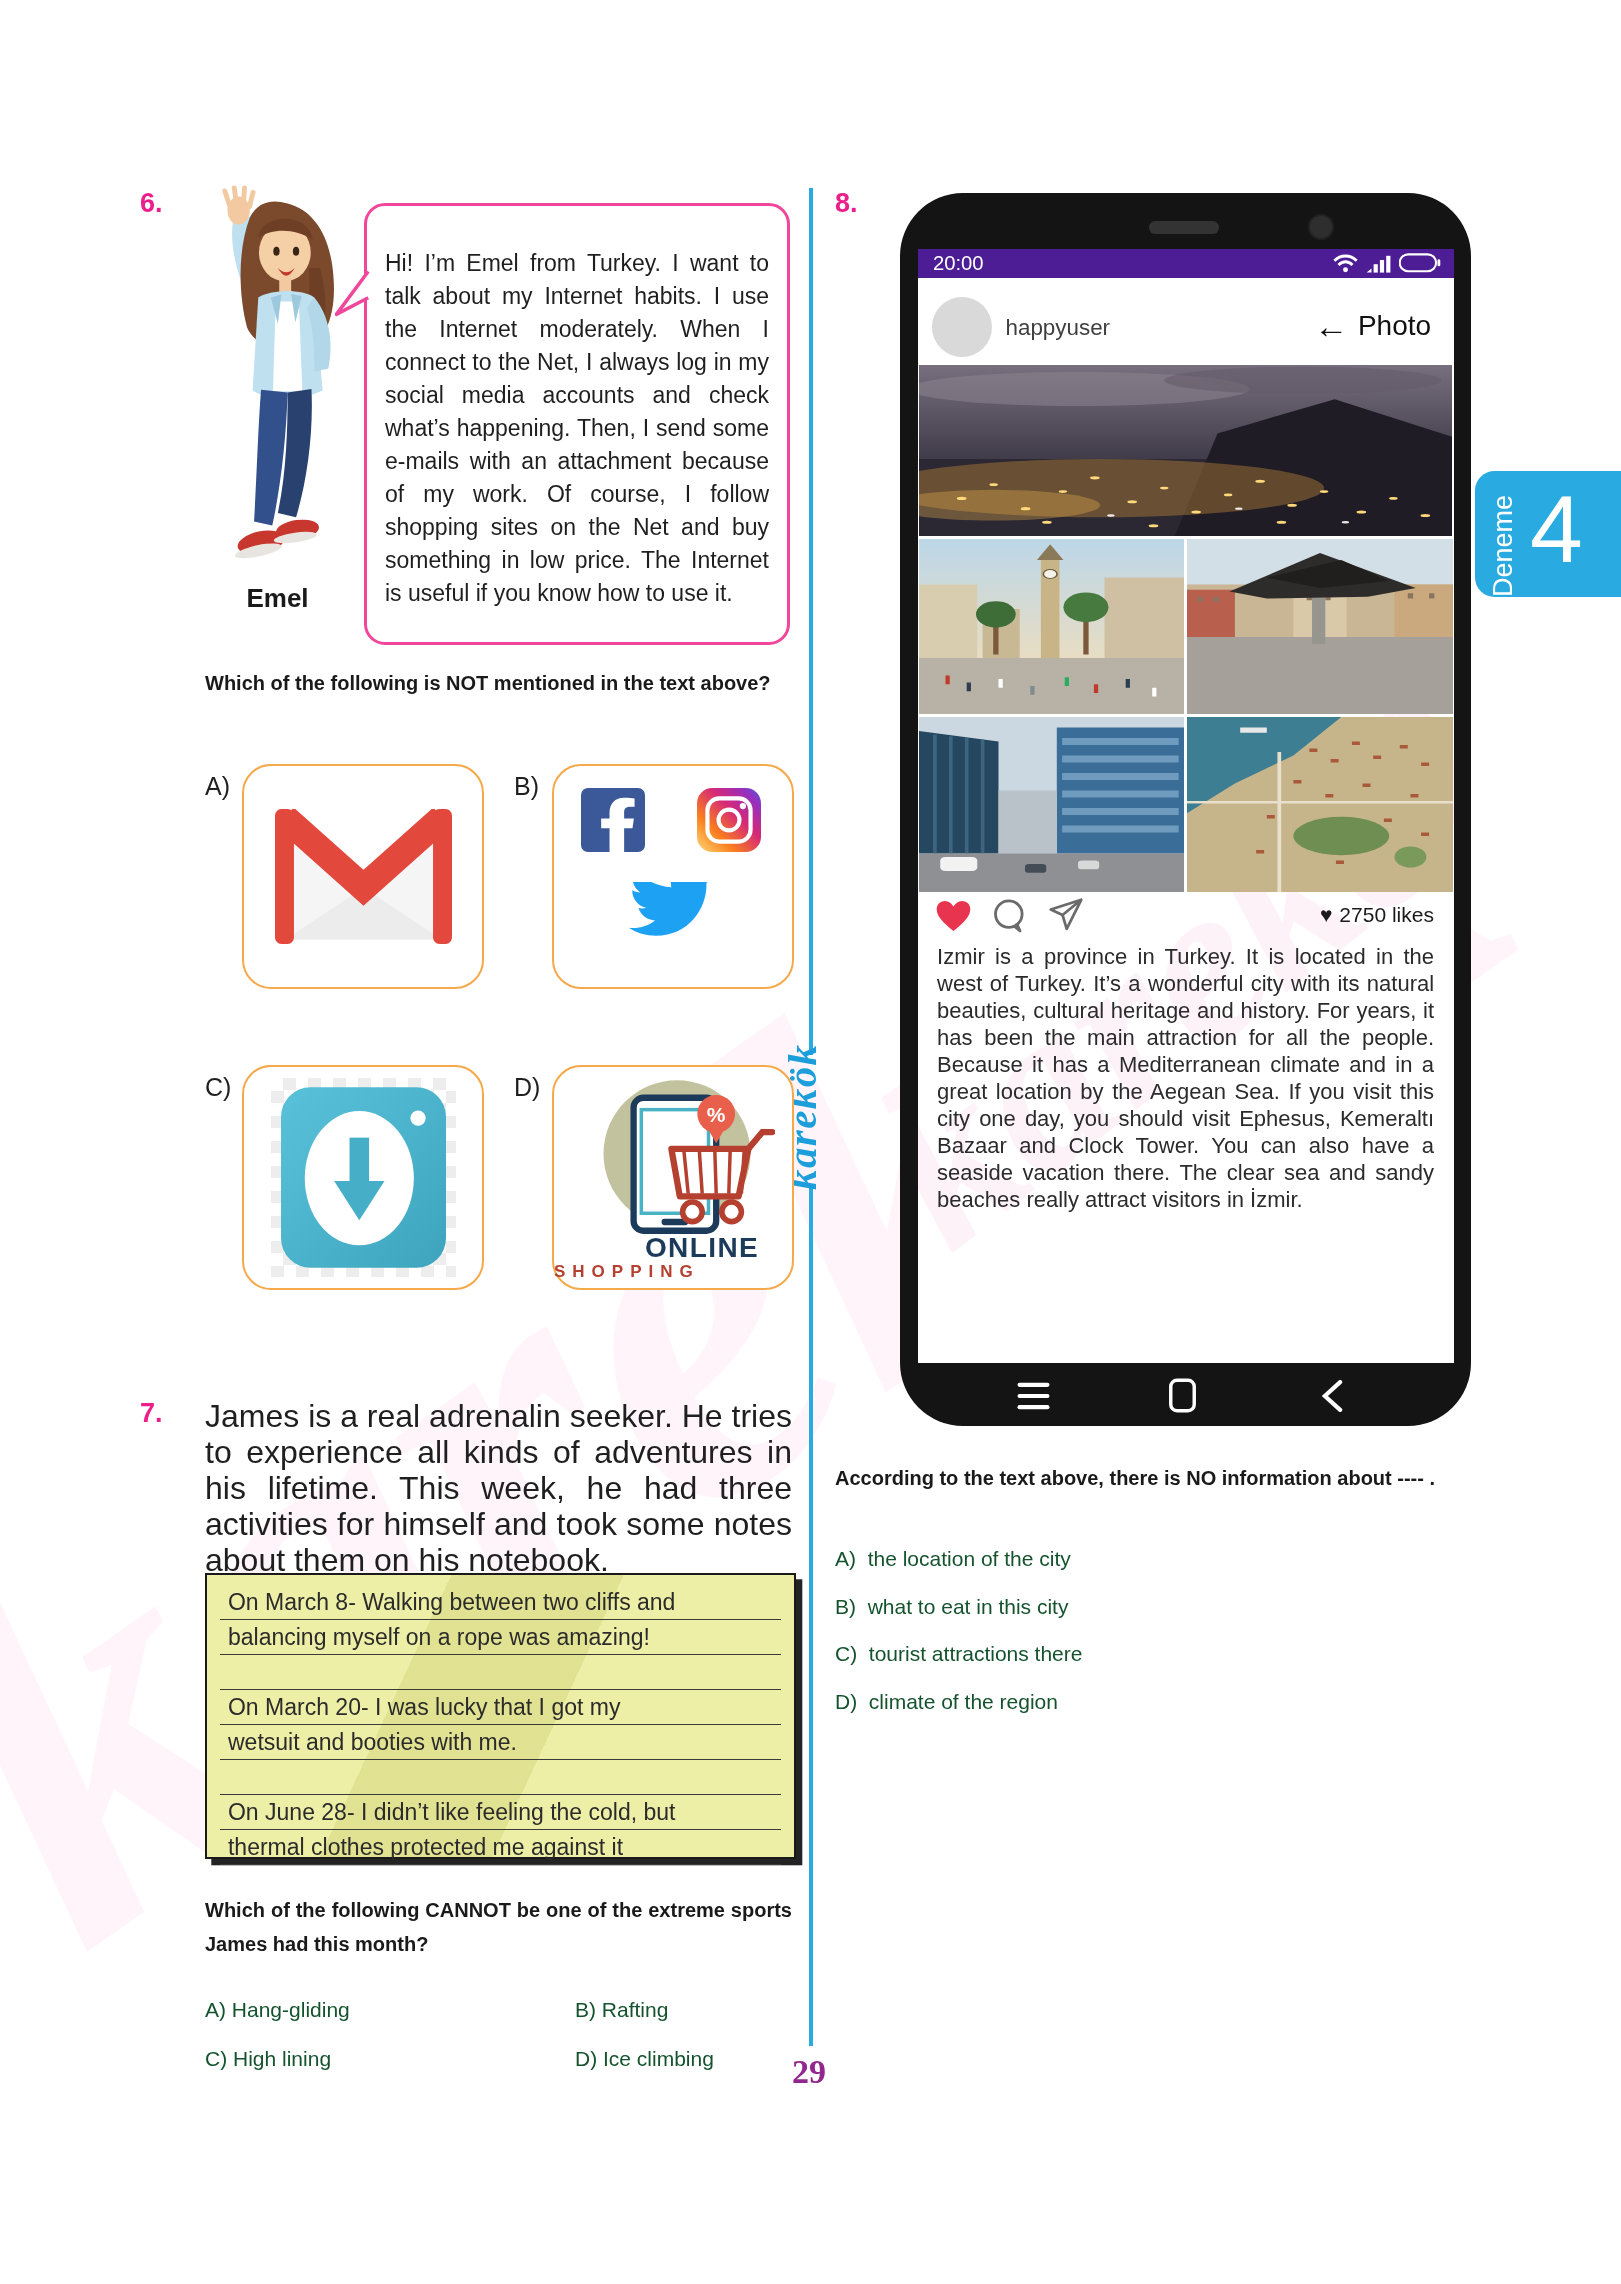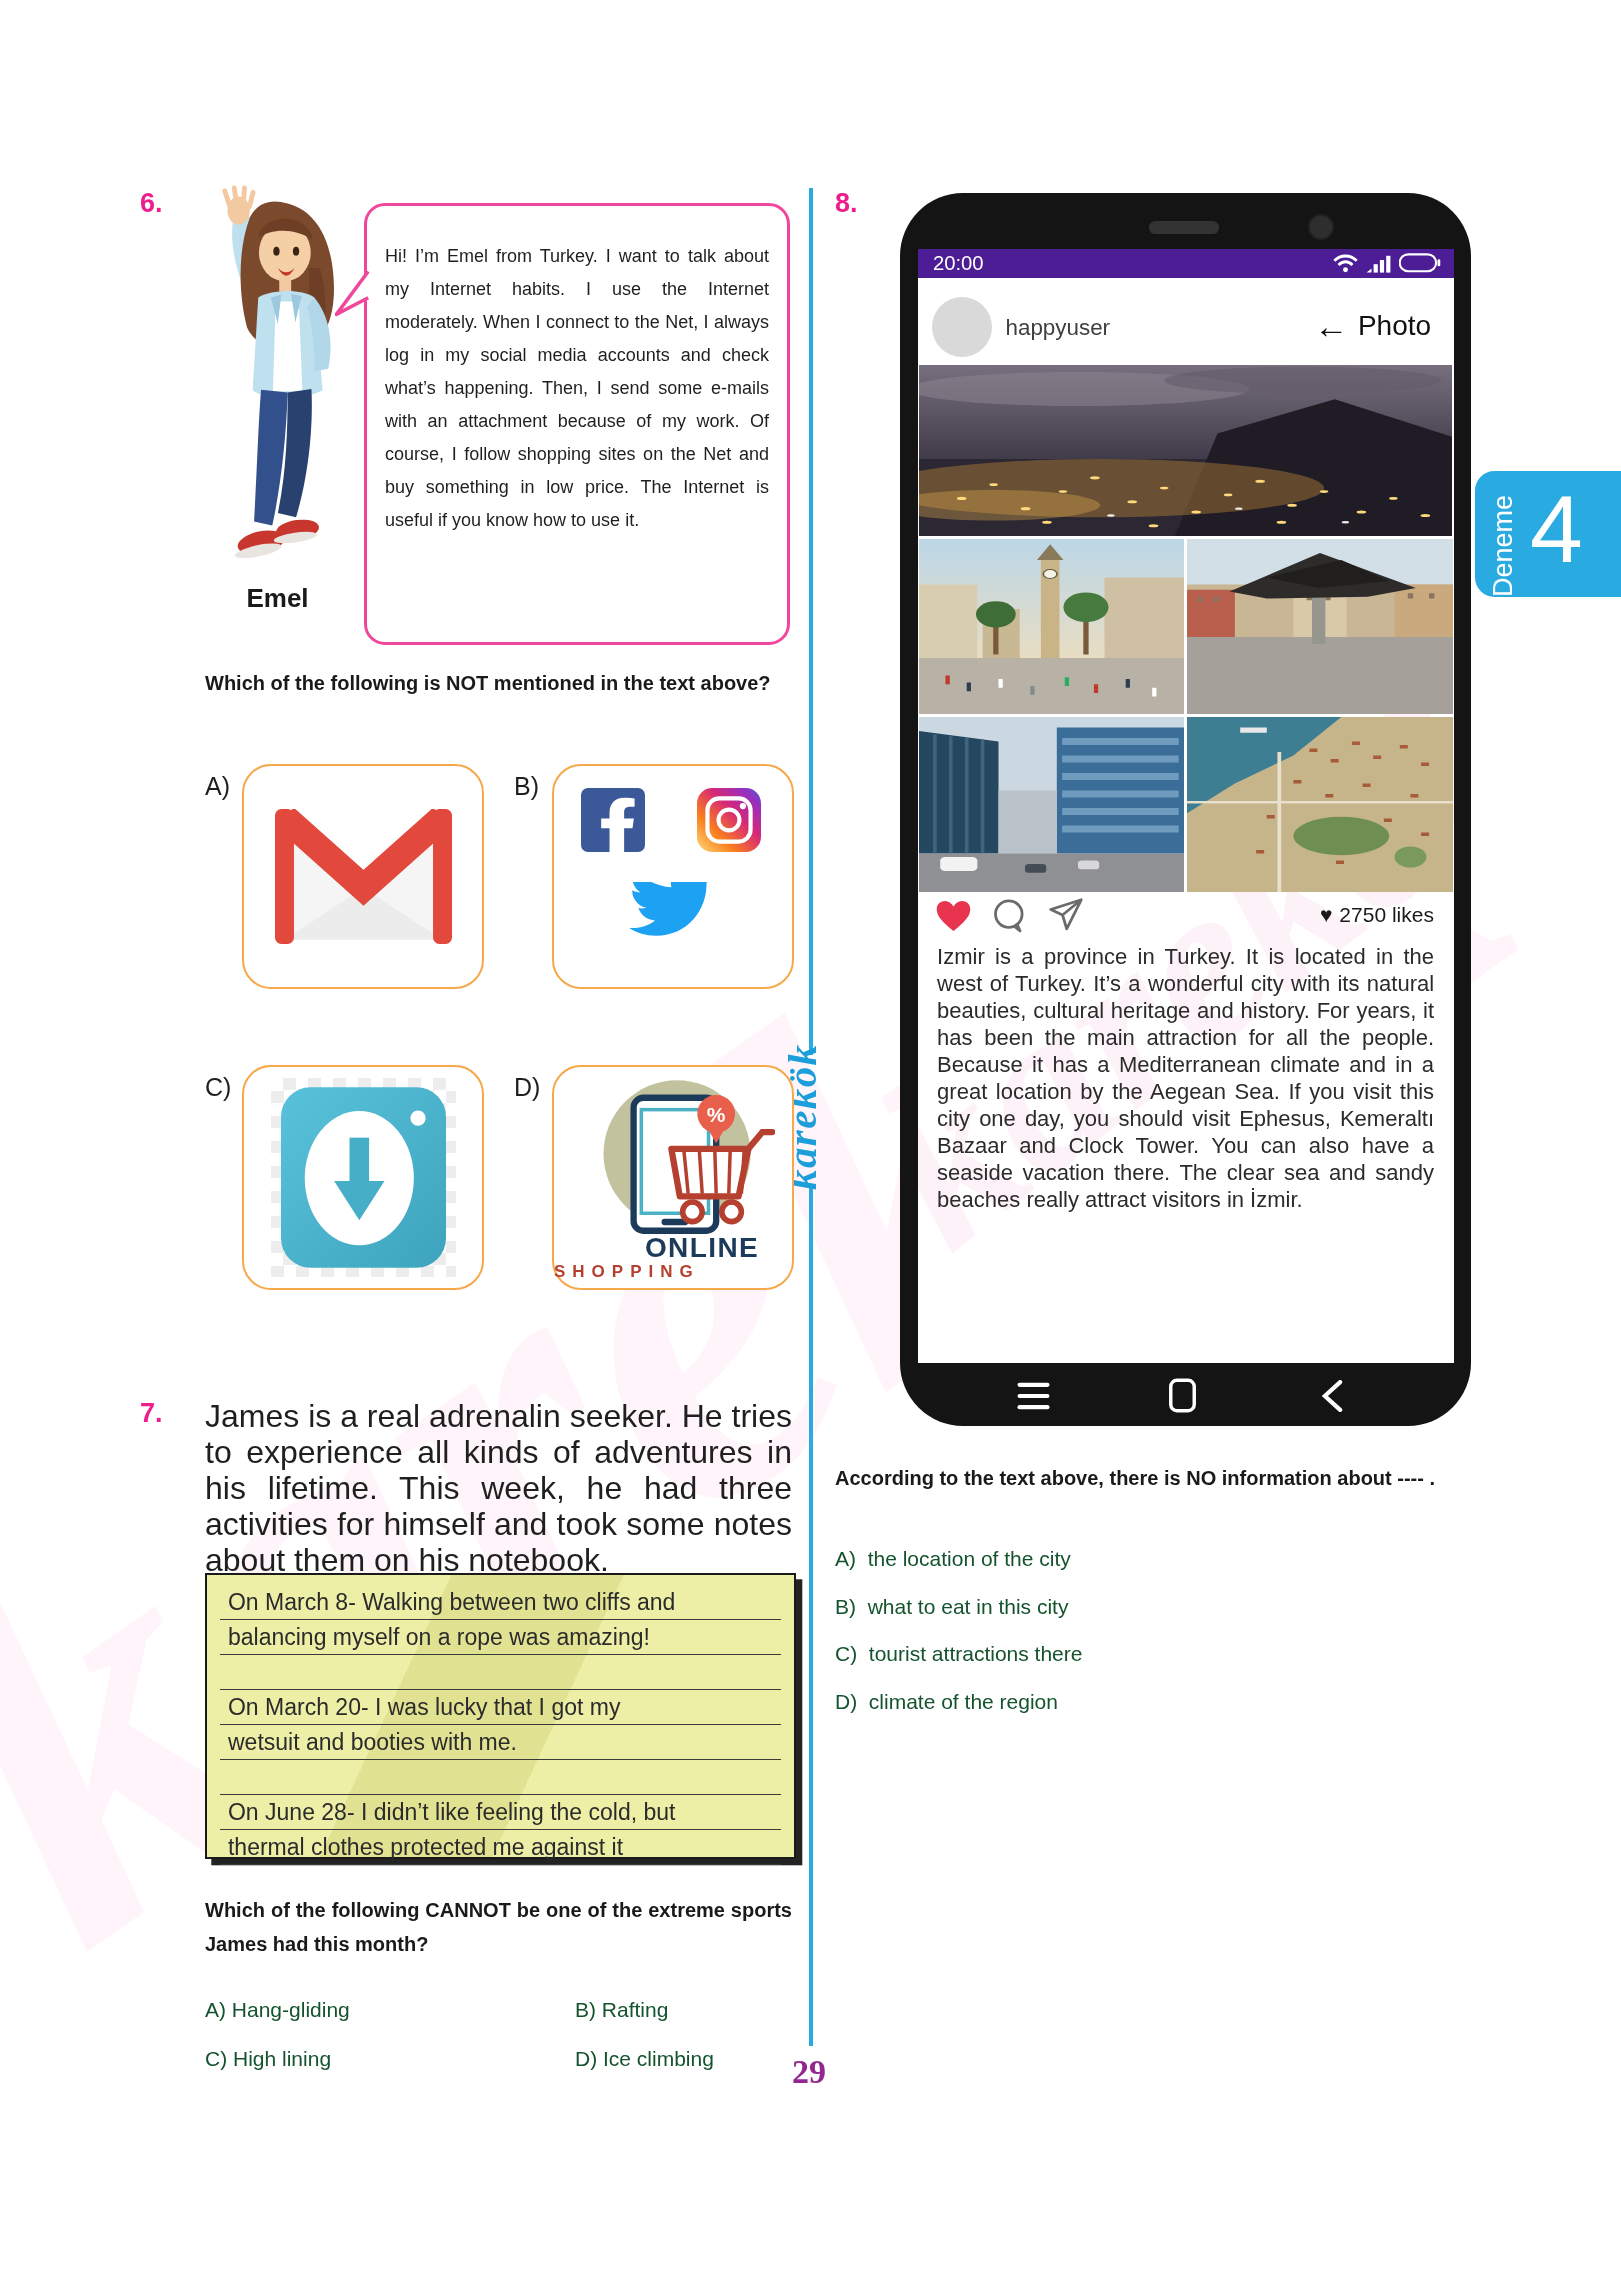--- a/index.html
+++ b/index.html
@@ -39,21 +39,21 @@
   .nb-line{margin:0 12.6px;height:34px;border-bottom:1.4px solid #3a3a3a;
            font-size:23px;line-height:34px;color:#2b2b2b;padding-left:8.4px;
            white-space:nowrap;overflow:hidden;}
   
   .side-tab{left:1475px;top:471px;width:147px;height:126px;background:#29ABE2;
             border-radius:19.6px 0 0 19.6px;z-index:3;}
   .page-num{font-family:"Liberation Serif",serif;font-weight:bold;font-size:34px;color:#92278F;}
   
   .bubble{left:364px;top:203px;width:420px;height:436px;border:3.5px solid #F0479C;
           border-radius:21px;background:#fff;z-index:2;}
-  .bubble-text{padding:34px 18px;font-size:18px;line-height:33px;color:#1f1f1f;}
+  .bubble-text{padding:1px 18px;font-size:23px;line-height:33px;color:#1f1f1f;margin-top:40px;}
   .checker{background:
      repeating-conic-gradient(#ededed 0% 25%, #ffffff 0% 50%);
      background-size:25px 25px;}
   .small-opt{font-size:21px;color:#14532d;}
 </style>
 </head>
 <body>
 
 <div class="abs wm" style="left:-182px;top:995px;font-size:532px;transform:rotate(-35deg);">karekök</div>
 

